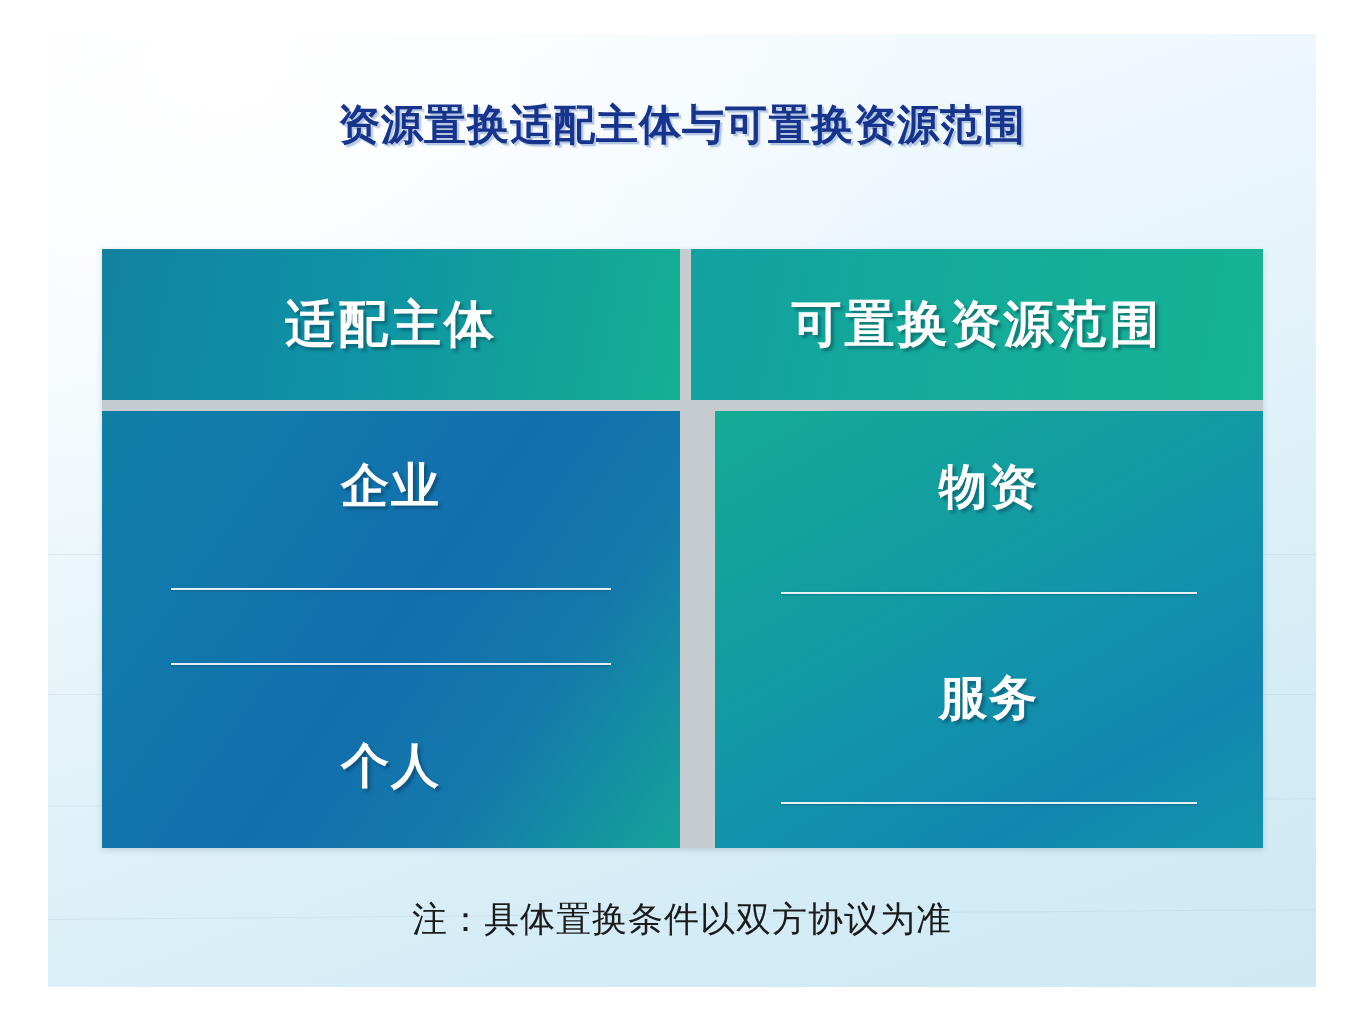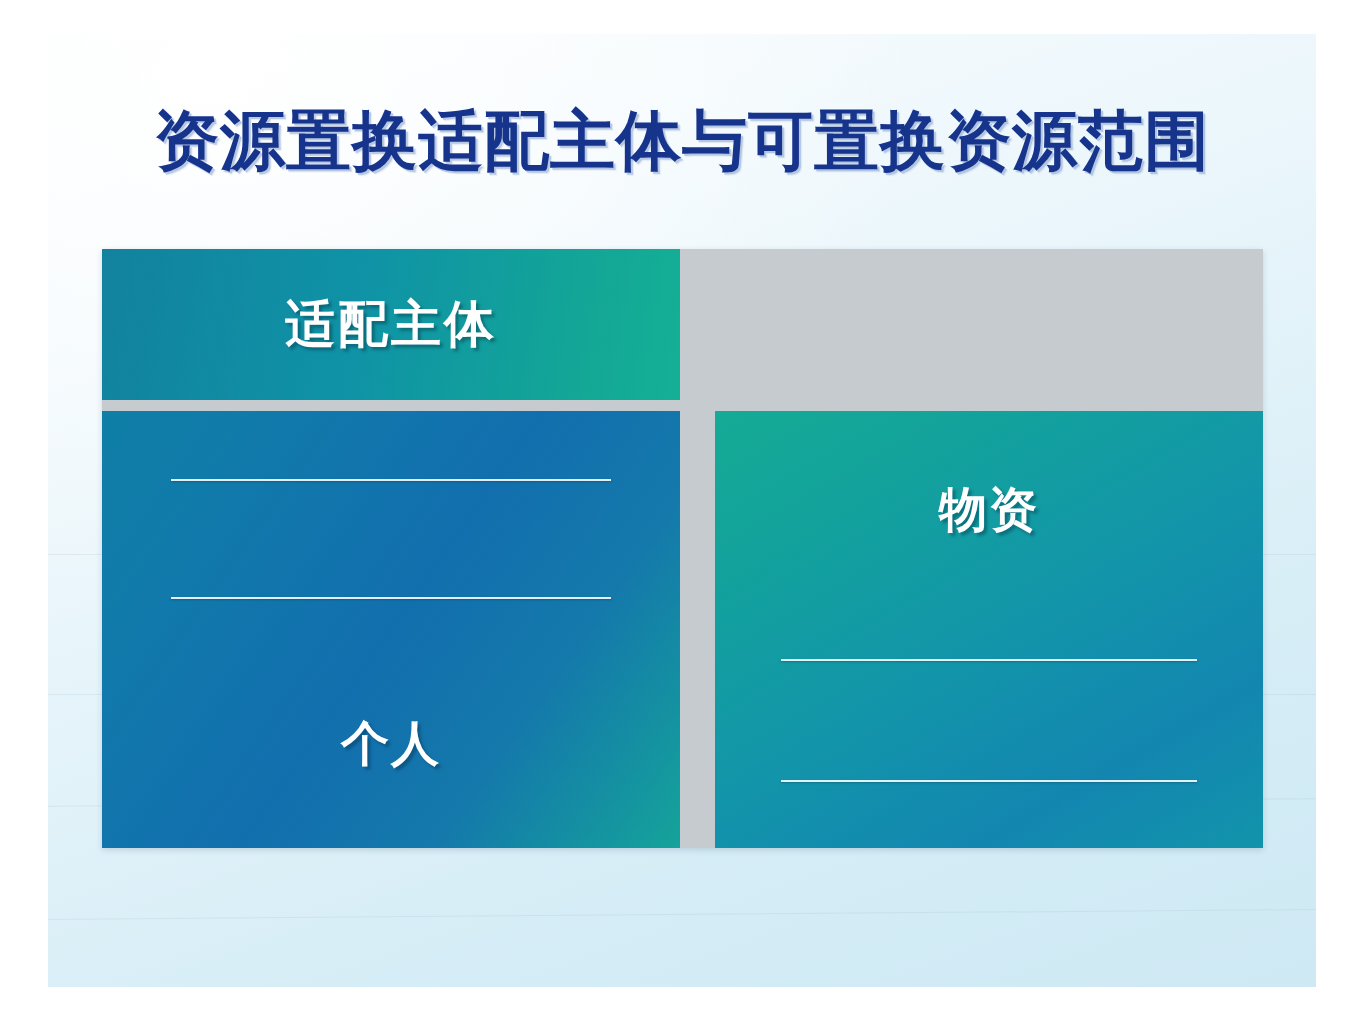--- a/index.html
+++ b/index.html
@@ -54,21 +54,21 @@
     pointer-events: none;
   }
 
   
   .title {
     position: absolute;
     left: 0;
     top: 63px;
     width: 100%;
     text-align: center;
-    font-size: 65px;
+    font-size: 42px;
     font-weight: bold;
     letter-spacing: 1px;
     color: #17348c;
     text-shadow:
       2px 2px 0 rgba(120,150,200,0.40),
       3px 3px 1px rgba(150,175,215,0.25);
     white-space: nowrap;
   }
 
   
@@ -178,31 +178,37 @@
   <div class="slide-band band-d"></div>
 
   <div class="title">资源置换适配主体与可置换资源范围</div>
 
   <div class="table">
 
     <div class="cell hdr-left">
       <span class="hdr-text">适配主体</span>
     </div>
     <div class="divider-v"></div>
+    <div class="cell hdr-right">
+      <span class="hdr-text">可置换资源范围</span>
+    </div>
 
     <div class="divider-h"></div>
 
     <div class="cell body-left">
+      <span class="item">企业</span>
       <div class="sep"></div>
       <div class="sep"></div>
       <span class="item">个人</span>
     </div>
     <div class="divider-v"></div>
     <div class="cell body-right">
       <span class="item">物资</span>
       <div class="sep"></div>
+      <span class="item">服务</span>
       <div class="sep"></div>
     </div>
 
   </div>
 
+  <div class="note">注：具体置换条件以双方协议为准</div>
 
 </div>
 
 </body></html>

